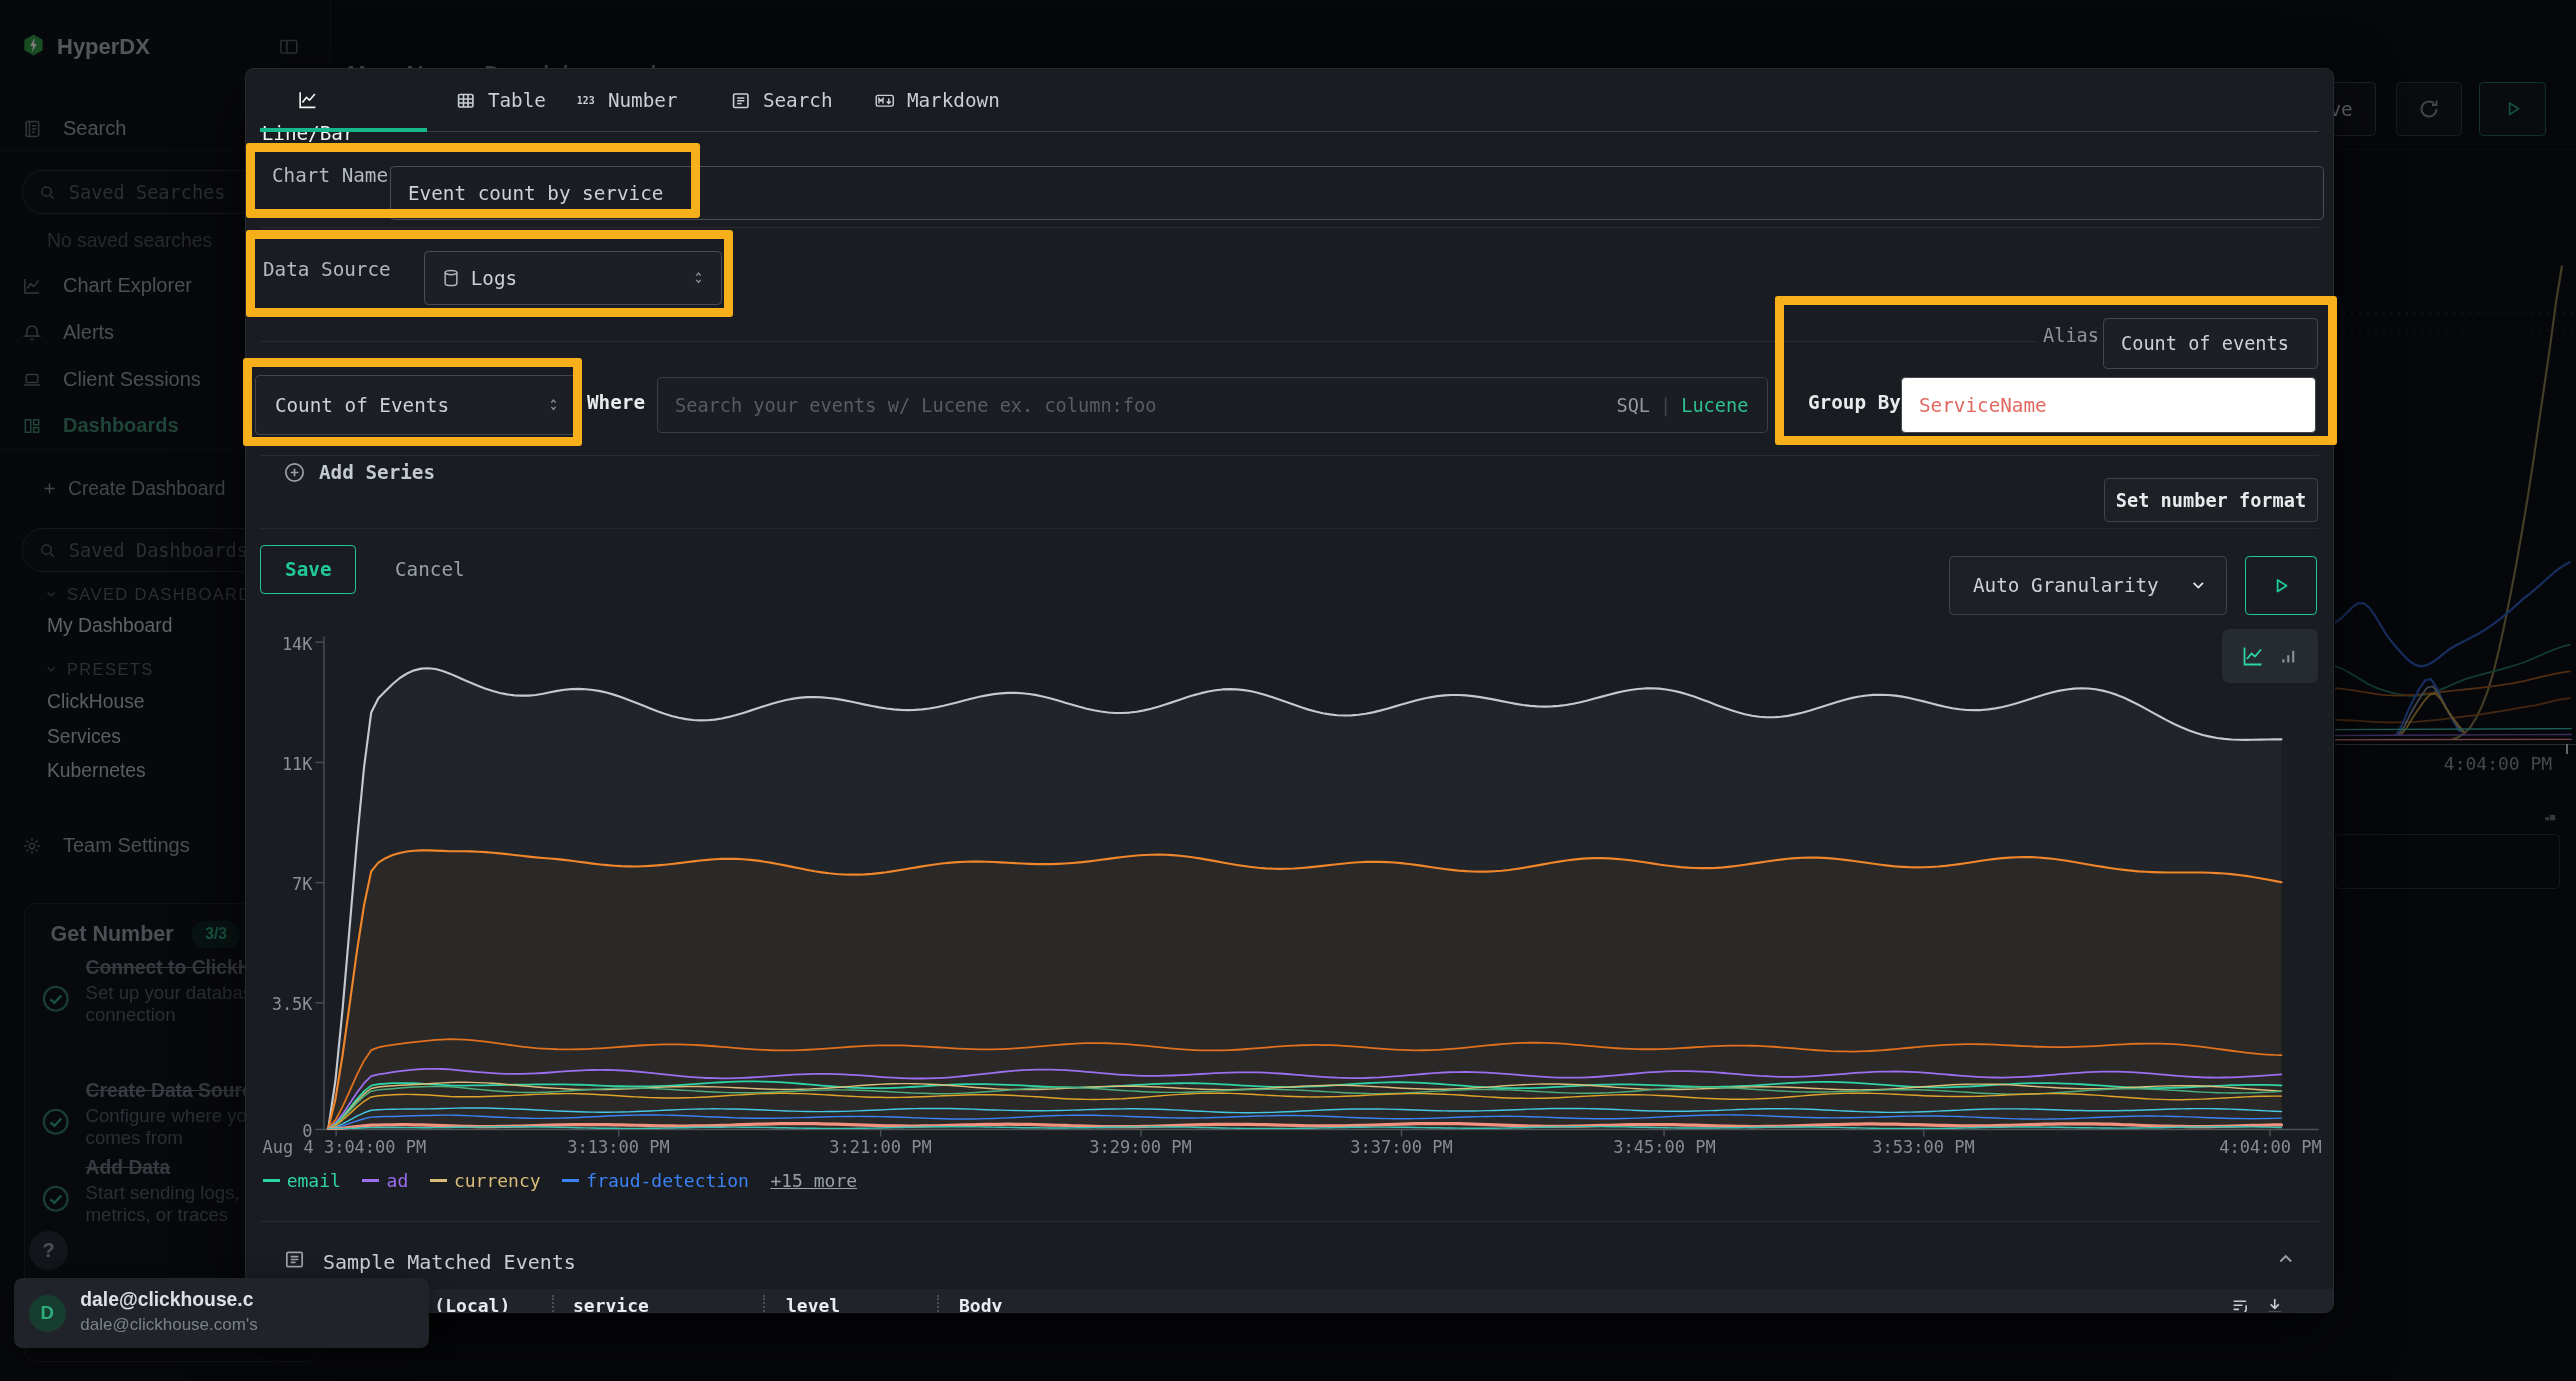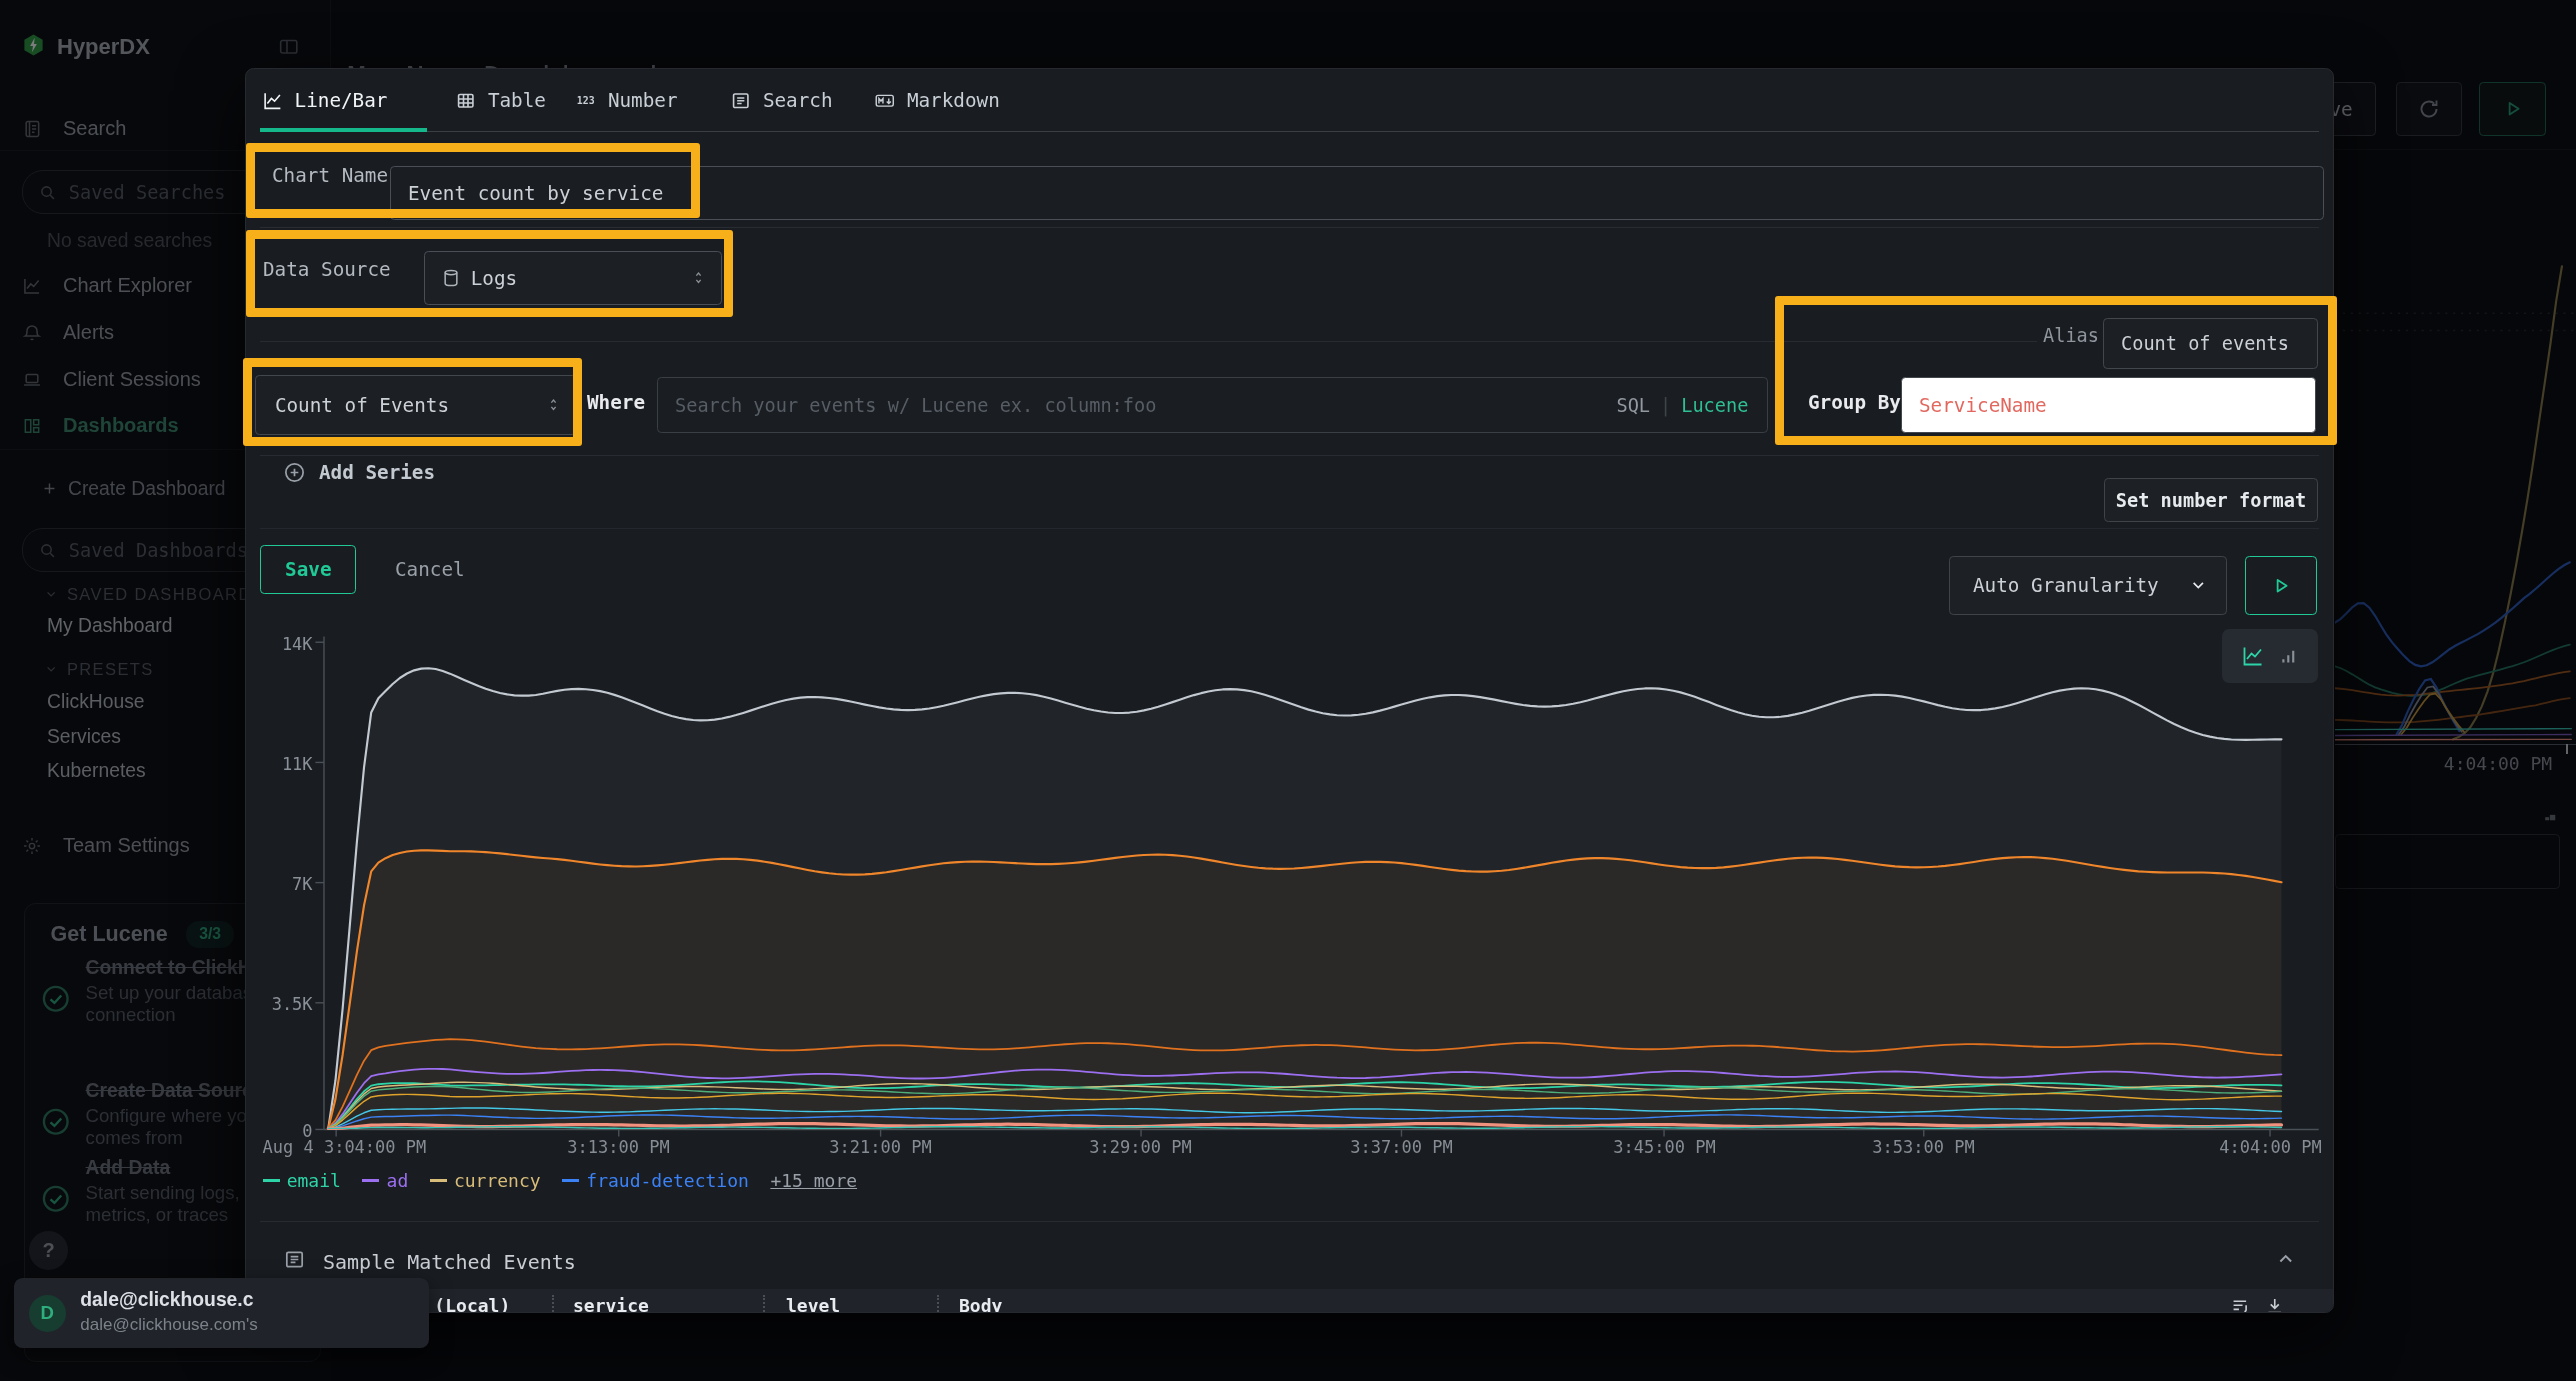--- a/index.html
+++ b/index.html
@@ -232,21 +232,21 @@
           <svg viewBox="0 0 24 24" fill="none" stroke="currentColor" stroke-width="1.7" width="100%" height="100%">
             <circle cx="12" cy="12" r="3.2"></circle>
             <path d="M12 2.5v3M12 18.5v3M2.5 12h3M18.5 12h3M5.3 5.3l2.1 2.1M16.6 16.6l2.1 2.1M5.3 18.7l2.1-2.1M16.6 7.4l2.1-2.1"></path>
           </svg>
         </span>
       <span class="lb">Team Settings</span>
     </div>
 
     <div class="abs sans" style="left:23.6px;top:903px;width:295px;height:457px;background:#0d0f11;border:1.4px solid #212529;border-radius:11.4px;">
       <div class="row" style="position:absolute;left:26px;top:17px;gap:18.6px;">
-        <span style="font-size:21.5px;font-weight:bold;color:#9aa0a7;">Get Lucene</span>
+        <span style="font-size:21.5px;font-weight:bold;color:#9aa0a7;">Get Number</span>
         <span style="font-size:15.7px;font-weight:bold;color:#2fae7d;background:rgba(32,201,151,0.12);padding:4.3px 13px;border-radius:13px;">3/3</span>
       </div>
       <div id="steps">
           <span style="position: absolute; left: 15.7px; top: 79px; width: 31.5px; height: 31.5px; color: rgb(46, 125, 95); display: inline-block;">
             <svg viewBox="0 0 24 24" fill="none" stroke="currentColor" stroke-width="1.8" width="100%" height="100%">
               <circle cx="12" cy="12" r="9"></circle>
               <polyline points="8,12.5 11,15.2 16.2,9.5" stroke="#2fae7d"></polyline>
             </svg>
           </span>
           <div style="position: absolute; left: 61px; top: 52px; width: 223px;">
@@ -278,21 +278,21 @@
 
     <div class="abs ctr sans" style="left:29px;top:1231px;width:39px;height:39px;border-radius:50%;background:#24282e;color:#9ba1a9;font-size:20px;font-weight:bold;z-index:10;">
       <span>?</span>
     </div>
   </div>
 
   <div id="overlay"></div>
 
   <div id="modal">
     <div id="tabs">
-        <div class="tab active" style="left: 15.7px;">
+        <div class="tab active" style="left: 15.7px; flex-direction: column;">
           <span style="width: 21.5px; height: 21.5px; color: rgb(242, 244, 246); display: inline-block;">
             <svg viewBox="0 0 24 24" fill="none" stroke="currentColor" stroke-width="1.8" width="100%" height="100%">
               <path d="M3.5 3.5v17h17"></path>
               <polyline points="6,15 10.5,9.5 14,12.5 20,5.5"></polyline>
             </svg>
           </span>
           <span>Line/Bar</span>
         </div>
         <div class="tab" style="left: 209px;">
           <span style="width: 21.5px; height: 21.5px; color: rgb(201, 207, 214); display: inline-block;">

